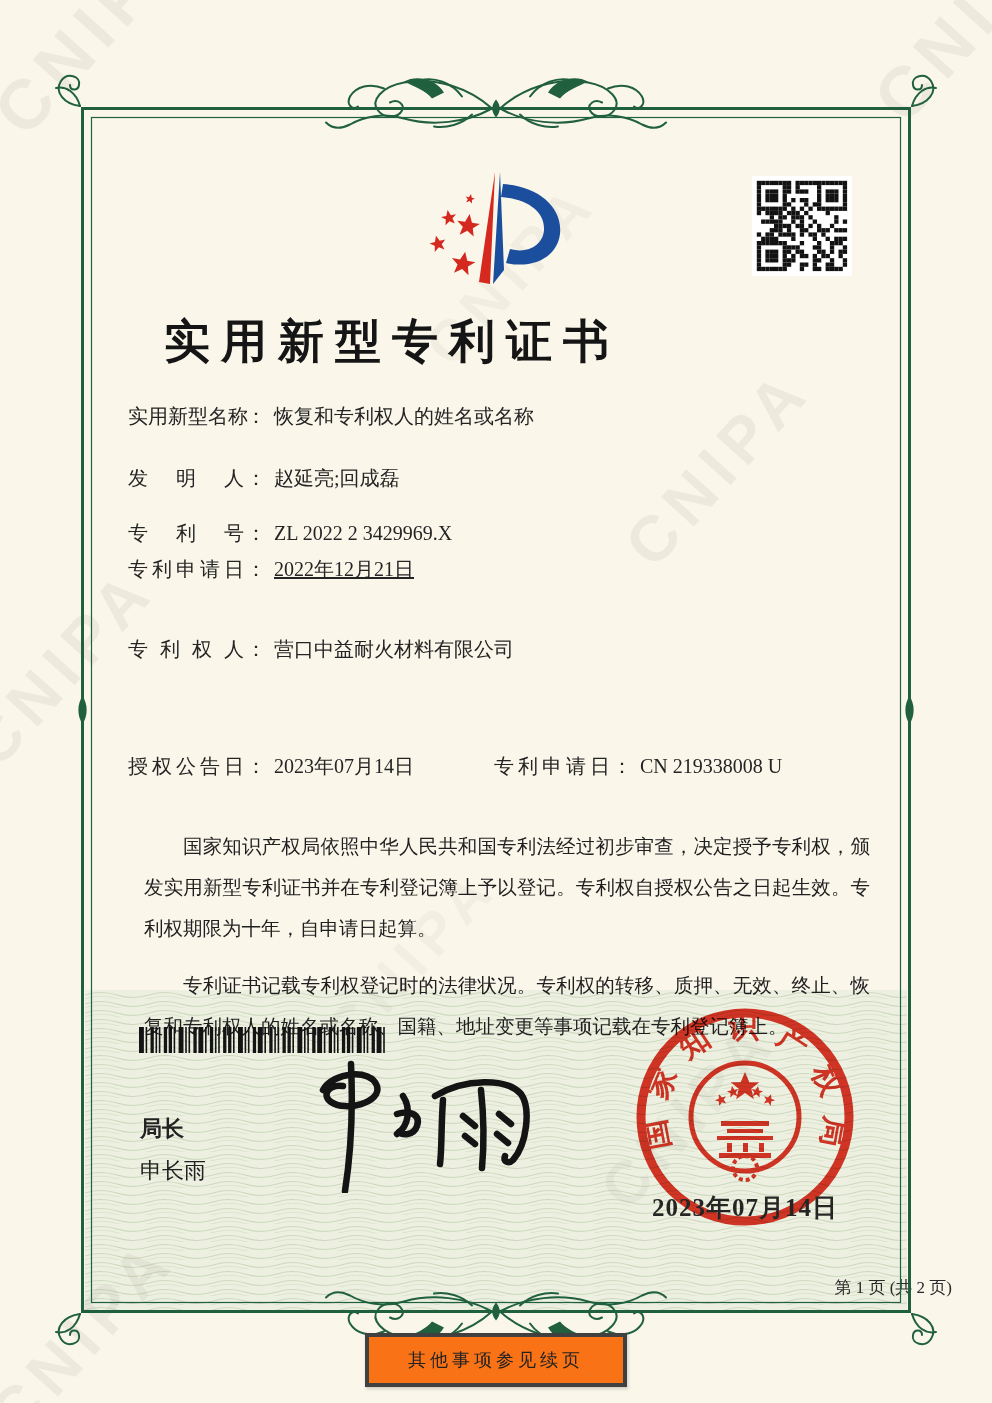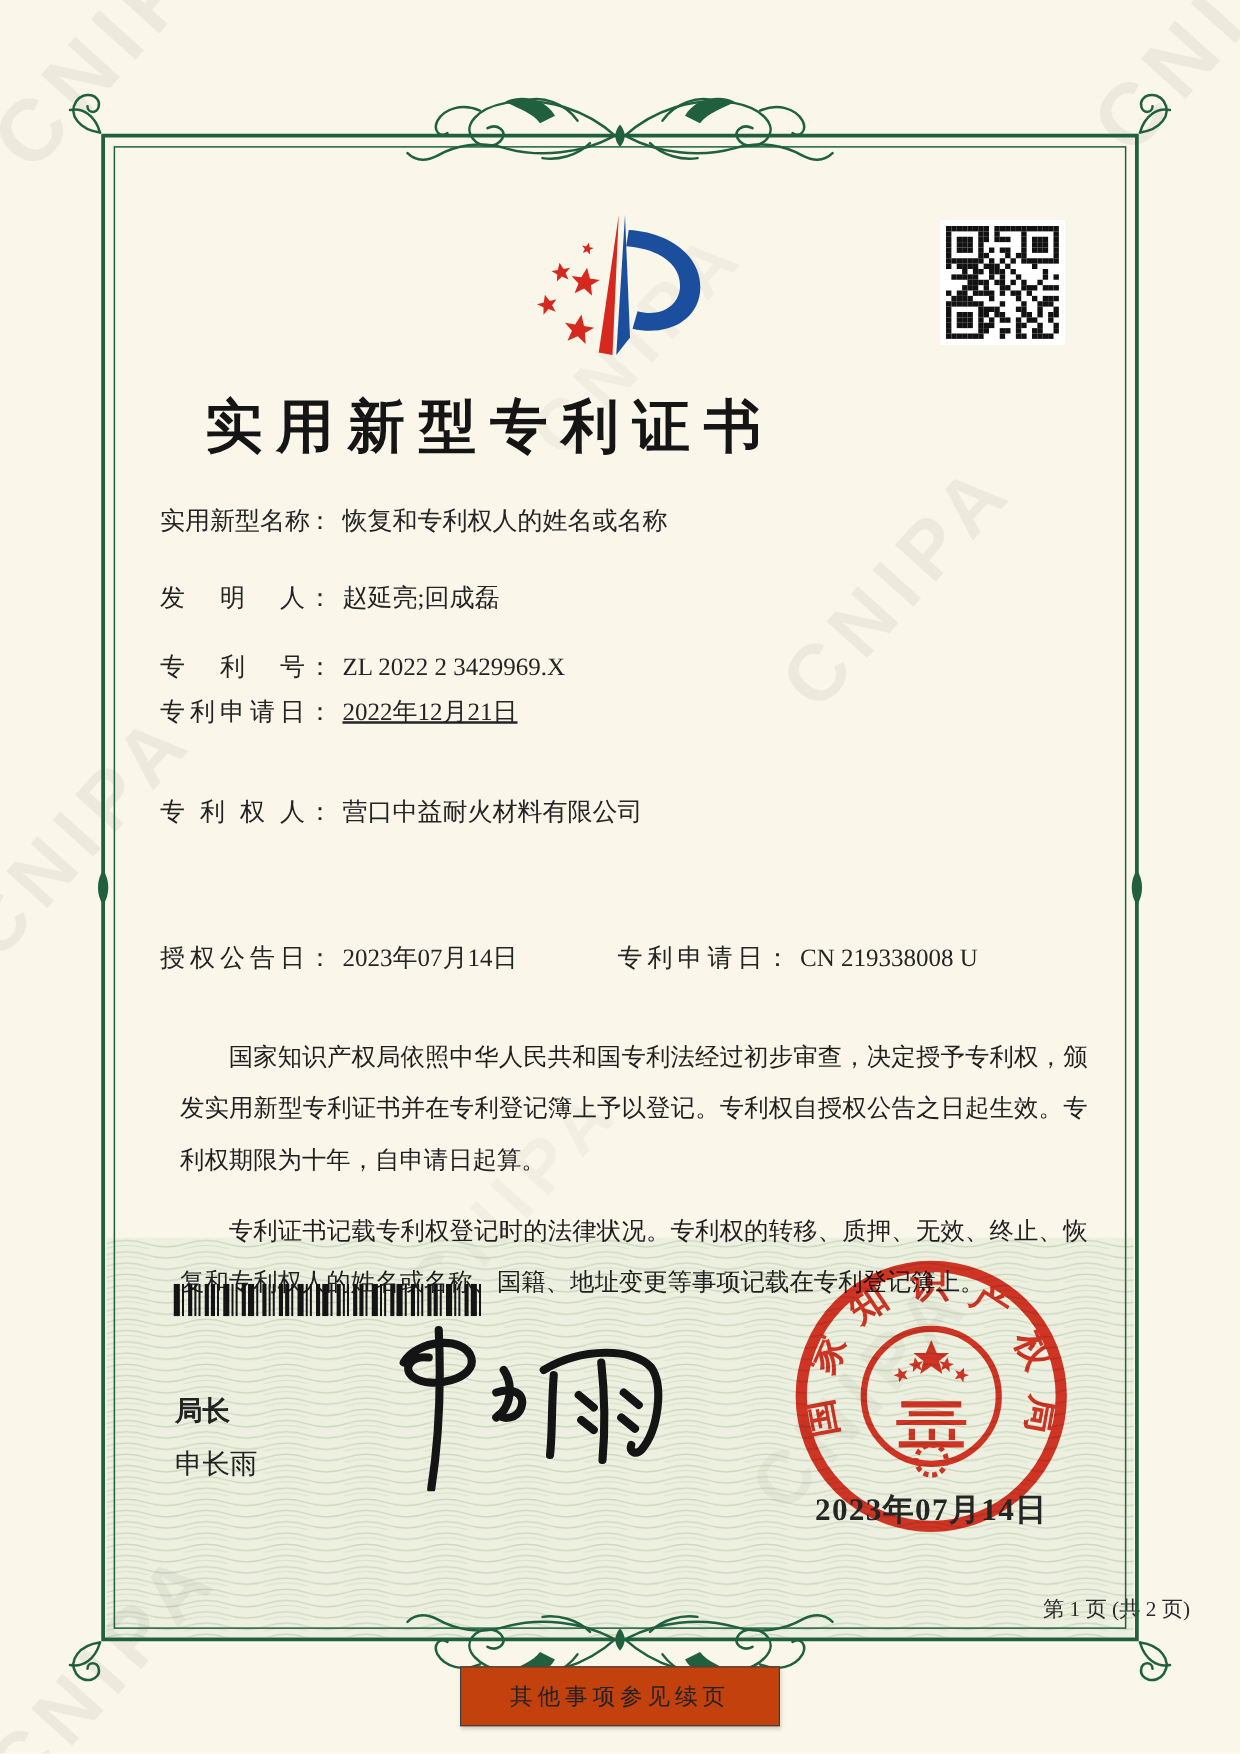--- a/index.html
+++ b/index.html
@@ -49,22 +49,22 @@
   .sig-label{left:140px;font-size:22px;z-index:3;font-family:"Liberation Sans","DejaVu Sans",sans-serif;color:#222;}
   .sig-svg{left:285px;top:1048px;z-index:3;}
   .sig-svg path{fill:none;stroke:#141414;stroke-width:6.5;stroke-linecap:round;stroke-linejoin:round;}
   .seal{left:633px;top:1005px;z-index:4;opacity:.94;mix-blend-mode:multiply;}
   .seal .sr{stroke:var(--seal-red,#dd2a1a);fill:none;}
   .seal .sf{fill:var(--seal-red,#dd2a1a);stroke:none;}
   .seal .stext{fill:var(--seal-red,#dd2a1a);font-weight:bold;font-size:30px;letter-spacing:2px;}
   .seal .sdate{fill:#1a1a1a;font-size:25px;font-weight:600;letter-spacing:1px;}
   .footer-page{left:0;top:1276px;width:952px;text-align:right;font-size:17px;z-index:3;color:#2a2a2a;}
   .cont-box{
-    left:50%;top:1333px;transform:translateX(-50%);z-index:6;background:#c2410c;
-    border:1px solid #404040;box-shadow:1px 2px 3px rgba(90,85,60,.25);
+    left:50%;top:1333px;transform:translateX(-50%);z-index:6;background:#f97316;
+    border:4px solid #404040;box-shadow:1px 2px 3px rgba(90,85,60,.25);
     padding:11px 39px;font-size:18px;letter-spacing:4px;white-space:nowrap;color:#222;
   }
 </style>
 </head>
 <body>
 
 <div id="cert">
 
   <div class="wm" style="left:-35px;top:-12px;font-size:70px;">CNIPA</div>
   <div class="wm" style="left:845px;top:-25px;font-size:70px;">CNIPA</div>

